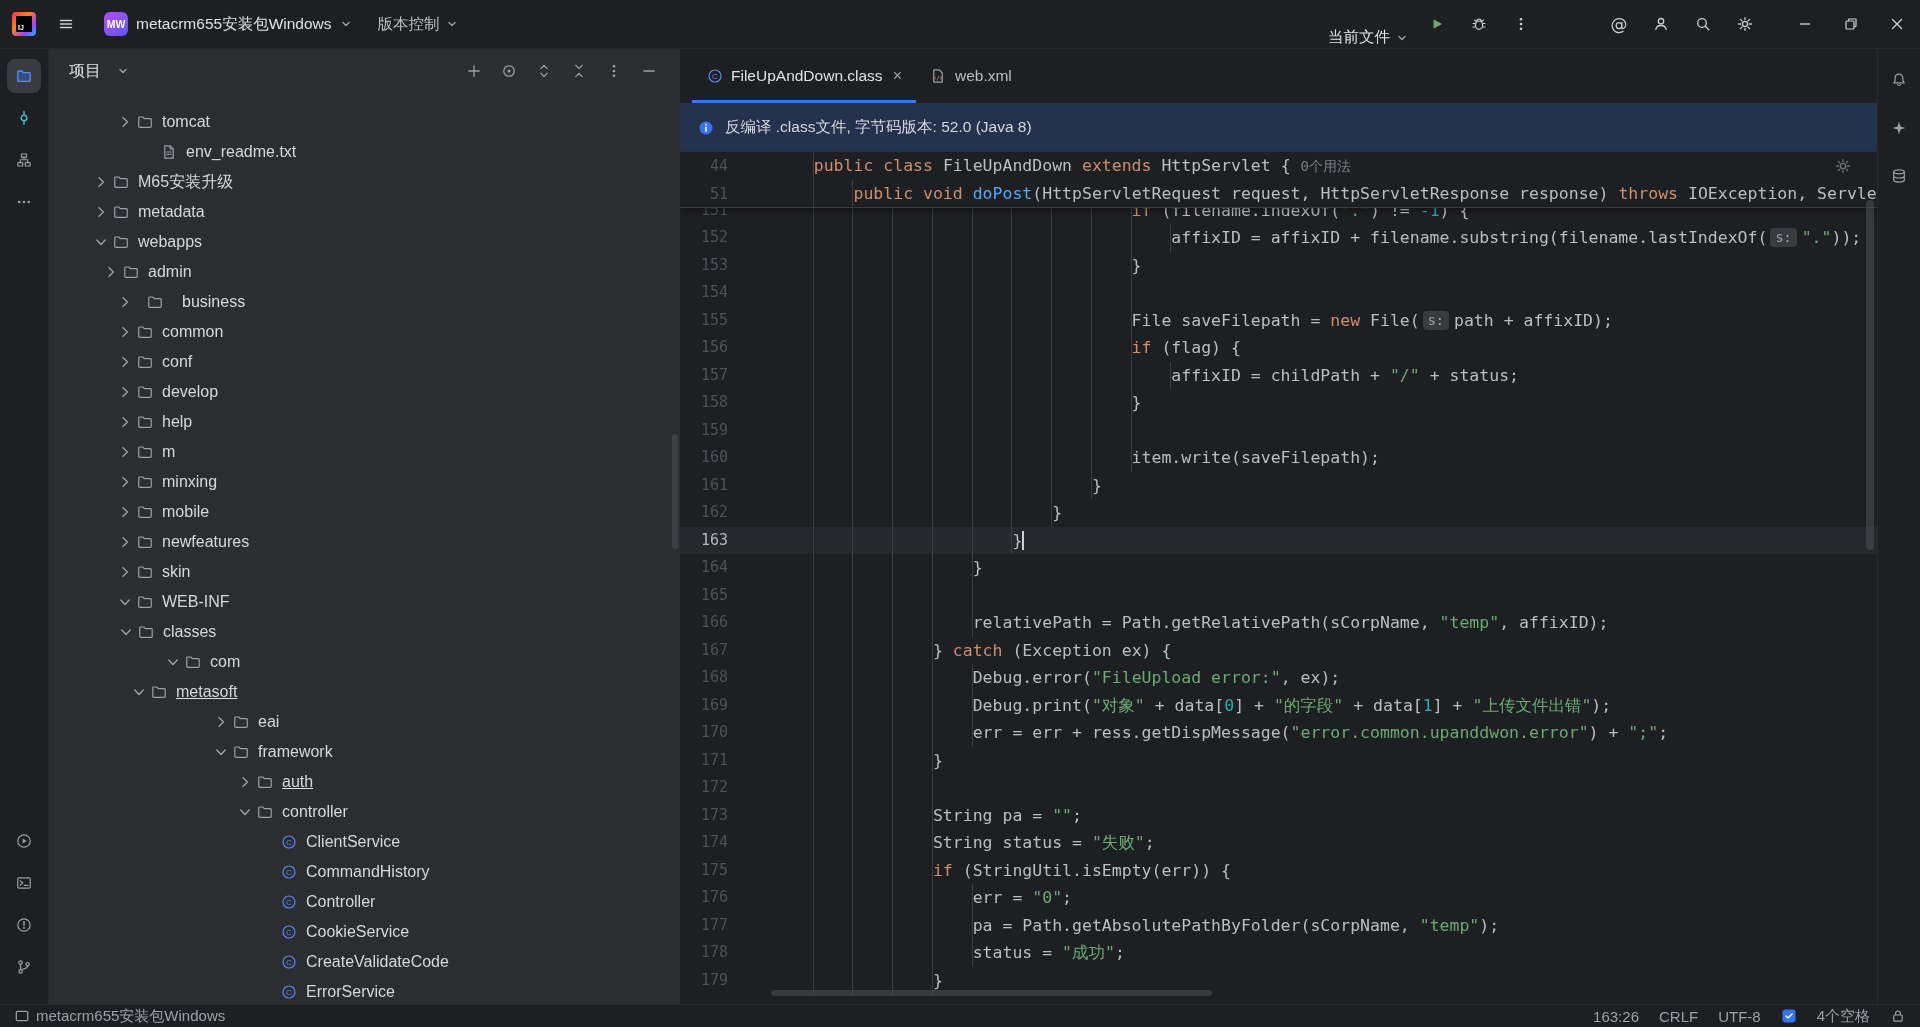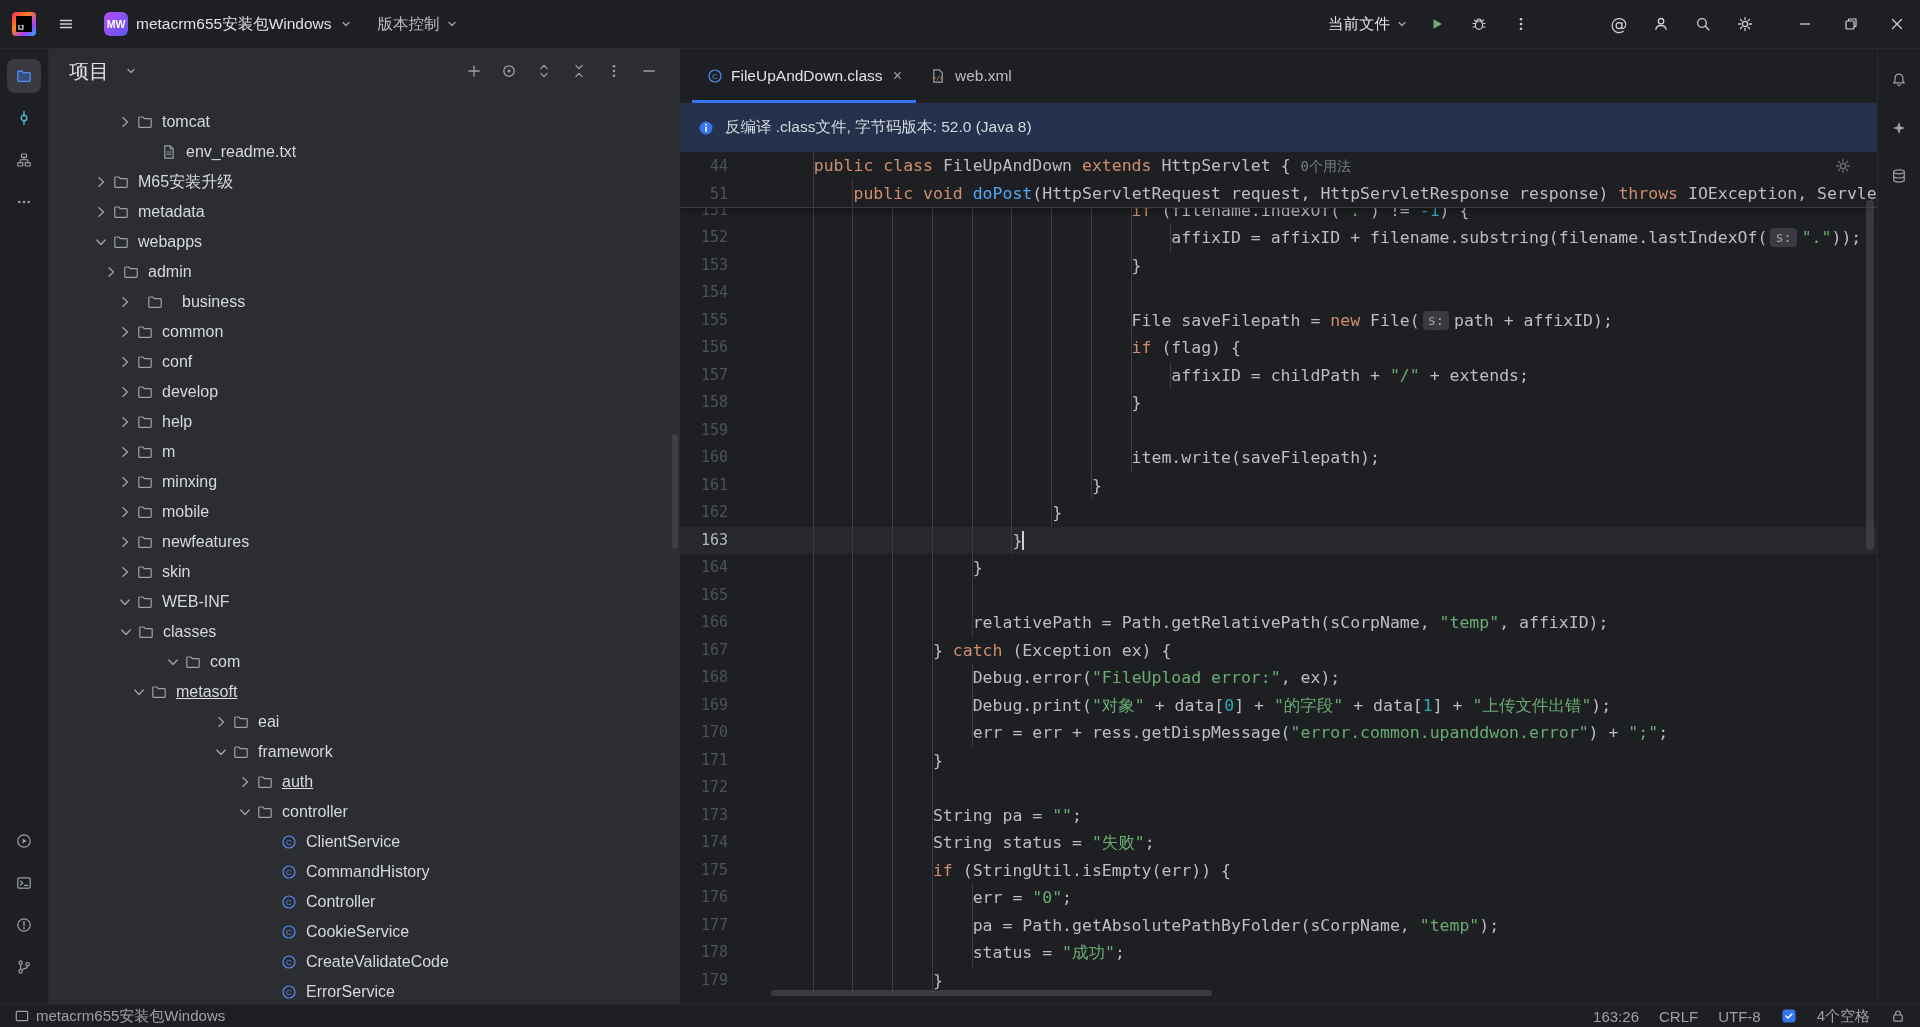--- a/index.html
+++ b/index.html
@@ -15,40 +15,40 @@
     background:linear-gradient(135deg,#FE2857 0%,#FC801D 38%,#9E40FE 72%,#07C3F2 100%)}
   .logo i{position:absolute;inset:4px;background:#000;border-radius:1px}
   .logo b{position:absolute;left:6px;bottom:5px;color:#fff;font-size:7px;font-weight:bold;font-style:normal}
   .tb-btn{height:49px;display:flex;align-items:center;justify-content:center;background:none;border:none;cursor:pointer}
   .menu-btn{width:44px;margin-left:8px}
   .proj-widget{display:flex;align-items:center;gap:8px;margin-left:16px;background:none;border:none;cursor:pointer}
   .mw-badge{width:24px;height:24px;border-radius:6px;background:linear-gradient(135deg,#B74BF5,#5A57F3);
     color:#fff;font-size:10.5px;font-weight:bold;display:flex;align-items:center;justify-content:center}
   .proj-name{color:#DFE1E5;font-size:15.5px}
   .vcs-widget{display:flex;align-items:center;gap:6px;margin-left:26px;background:none;border:none;cursor:pointer;color:#BCBEC4;font-size:15.5px}
-  .tb-right{display:flex;align-items:center;height:100%}
+  .tb-right{display:flex;align-items:flex-end;height:100%}
   .run-widget{display:flex;align-items:center;gap:6px;color:#DFE1E5;font-size:15.5px;background:none;border:none;cursor:pointer;margin-right:8px}
   .tb-iconbtn{width:42px;height:49px;display:flex;align-items:center;justify-content:center;background:none;border:none;cursor:pointer;color:#CED0D6}
   .tb-gap{width:56px}
   .tb-gap2{width:16px}
   .win-btn{width:46px;height:49px;display:flex;align-items:center;justify-content:center;background:none;border:none;cursor:pointer}
   .at-glyph{font-size:17px;color:#CED0D6;font-family:"DejaVu Sans",sans-serif}
 
   
   .leftstrip{position:absolute;left:0;top:49px;width:49px;height:955px;background:#1E1F22;
     border-right:1px solid #26282B;display:flex;flex-direction:column;align-items:center;padding:10px 0 12px}
   .strip-btn{width:34px;height:34px;display:flex;align-items:center;justify-content:center;border:none;background:none;
     border-radius:8px;margin-bottom:8px;cursor:pointer}
   .strip-btn.active{background:#393B40}
   .ls-bottom{margin-top:auto;display:flex;flex-direction:column;align-items:center}
 
   
   .panel{position:absolute;left:49px;top:49px;width:631px;height:955px;background:#2B2D30;overflow:hidden}
   .panel-head{height:44px;display:flex;align-items:center;justify-content:space-between;padding:0 22px 0 20px}
-  .panel-title{display:flex;gap:16px;color:#DFE1E5;font-size:20px;background:none;border:none;cursor:pointer}
+  .panel-title{display:flex;gap:16px;color:#DFE1E5;font-size:16px;background:none;border:none;cursor:pointer}
   .panel-actions{display:flex;align-items:center;gap:17px}
   .panel-actions button{background:none;border:none;width:18px;height:18px;display:flex;align-items:center;justify-content:center;cursor:pointer}
   .tree{position:absolute;left:0;top:44px;right:0;bottom:0;overflow:hidden;padding-top:14px}
   .trow{display:flex;align-items:center;height:30px;cursor:pointer}
   .trow .chev{width:20px;height:18px;display:flex;align-items:center;justify-content:center;flex:none}
   .trow .ficon{width:20px;height:18px;display:flex;align-items:center;justify-content:center;flex:none;margin-right:7px}
   .tlabel{font-size:16px;color:#D5D8DD;white-space:nowrap}
   .tree-thumb{position:absolute;right:2px;top:385px;width:6px;height:115px;border-radius:3px;background:#4E5157;opacity:.55}
 
   
@@ -786,21 +786,21 @@
     </div>
 
     <div class="codeview">
       <div class="codelines">
           <div class="crow"><span class="gut">151</span><span class="lc"><span class="guides" style="width: 36ch;"></span><span class="toks" style="padding-left: 36ch;"><span class="tk-k">if </span><span class="tk-d">(filename.indexOf(</span><span class="tk-s">"."</span><span class="tk-d">) != </span><span class="tk-n">-1</span><span class="tk-d">) {</span></span></span></div>
           <div class="crow"><span class="gut">152</span><span class="lc"><span class="guides" style="width: 40ch;"></span><span class="toks" style="padding-left: 40ch;"><span class="tk-d">affixID = affixID + filename.substring(filename.lastIndexOf(</span><span class="tk-b">s:</span><span class="tk-s">"."</span><span class="tk-d">));</span></span></span></div>
           <div class="crow"><span class="gut">153</span><span class="lc"><span class="guides" style="width: 36ch;"></span><span class="toks" style="padding-left: 36ch;"><span class="tk-d">}</span></span></span></div>
           <div class="crow"><span class="gut">154</span><span class="lc"><span class="guides" style="width: 36ch;"></span><span class="toks" style="padding-left: 36ch;"></span></span></div>
           <div class="crow"><span class="gut">155</span><span class="lc"><span class="guides" style="width: 36ch;"></span><span class="toks" style="padding-left: 36ch;"><span class="tk-d">File saveFilepath = </span><span class="tk-k">new </span><span class="tk-d">File(</span><span class="tk-b">s:</span><span class="tk-d">path + affixID);</span></span></span></div>
           <div class="crow"><span class="gut">156</span><span class="lc"><span class="guides" style="width: 36ch;"></span><span class="toks" style="padding-left: 36ch;"><span class="tk-k">if </span><span class="tk-d">(flag) {</span></span></span></div>
-          <div class="crow"><span class="gut">157</span><span class="lc"><span class="guides" style="width: 40ch;"></span><span class="toks" style="padding-left: 40ch;"><span class="tk-d">affixID = childPath + </span><span class="tk-s">"/"</span><span class="tk-d"> + extends;</span></span></span></div>
+          <div class="crow"><span class="gut">157</span><span class="lc"><span class="guides" style="width: 40ch;"></span><span class="toks" style="padding-left: 40ch;"><span class="tk-d">affixID = childPath + </span><span class="tk-s">"/"</span><span class="tk-d"> + status;</span></span></span></div>
           <div class="crow"><span class="gut">158</span><span class="lc"><span class="guides" style="width: 36ch;"></span><span class="toks" style="padding-left: 36ch;"><span class="tk-d">}</span></span></span></div>
           <div class="crow"><span class="gut">159</span><span class="lc"><span class="guides" style="width: 36ch;"></span><span class="toks" style="padding-left: 36ch;"></span></span></div>
           <div class="crow"><span class="gut">160</span><span class="lc"><span class="guides" style="width: 36ch;"></span><span class="toks" style="padding-left: 36ch;"><span class="tk-d">item.write(saveFilepath);</span></span></span></div>
           <div class="crow"><span class="gut">161</span><span class="lc"><span class="guides" style="width: 32ch;"></span><span class="toks" style="padding-left: 32ch;"><span class="tk-d">}</span></span></span></div>
           <div class="crow"><span class="gut">162</span><span class="lc"><span class="guides" style="width: 28ch;"></span><span class="toks" style="padding-left: 28ch;"><span class="tk-d">}</span></span></span></div>
           <div class="crow cur"><span class="gut">163</span><span class="lc"><span class="guides" style="width: 24ch;"></span><span class="toks" style="padding-left: 24ch;"><span class="tk-d">}</span></span><span class="caret" style="left: 25ch;"></span></span></div>
           <div class="crow"><span class="gut">164</span><span class="lc"><span class="guides" style="width: 20ch;"></span><span class="toks" style="padding-left: 20ch;"><span class="tk-d">}</span></span></span></div>
           <div class="crow"><span class="gut">165</span><span class="lc"><span class="guides" style="width: 20ch;"></span><span class="toks" style="padding-left: 20ch;"></span></span></div>
           <div class="crow"><span class="gut">166</span><span class="lc"><span class="guides" style="width: 20ch;"></span><span class="toks" style="padding-left: 20ch;"><span class="tk-d">relativePath = Path.getRelativePath(sCorpName, </span><span class="tk-s">"temp"</span><span class="tk-d">, affixID);</span></span></span></div>
           <div class="crow"><span class="gut">167</span><span class="lc"><span class="guides" style="width: 16ch;"></span><span class="toks" style="padding-left: 16ch;"><span class="tk-d">} </span><span class="tk-k">catch </span><span class="tk-d">(Exception ex) {</span></span></span></div>

